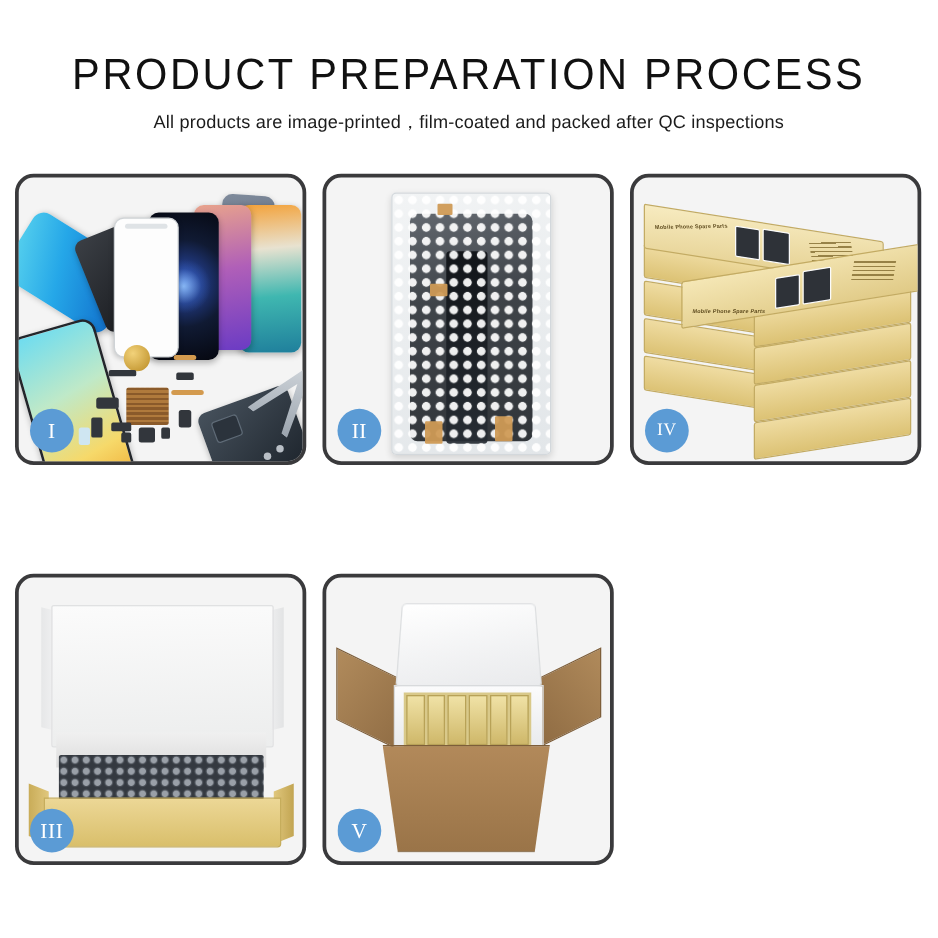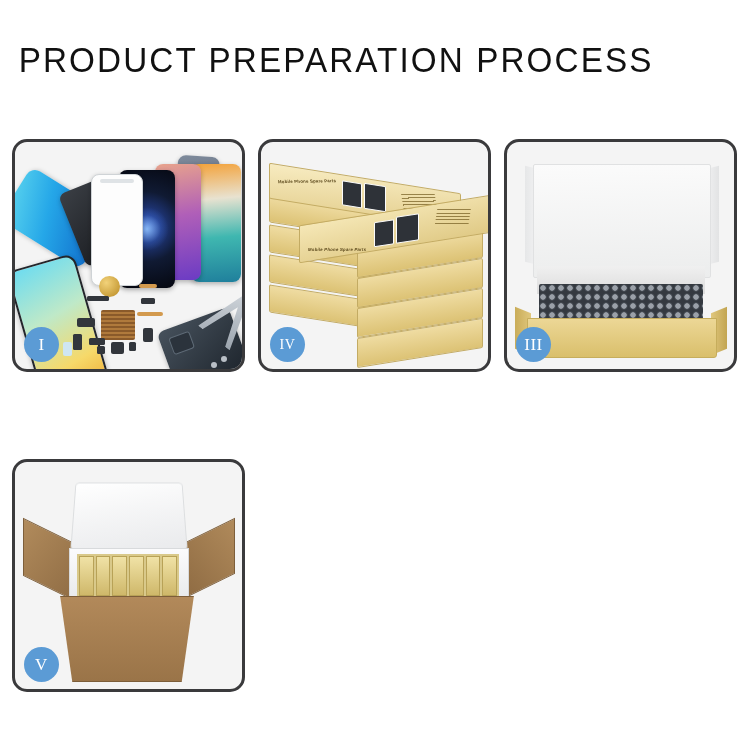--- a/index.html
+++ b/index.html
@@ -3,21 +3,21 @@
 <meta charset="utf-8">
 <style>
   html,body{margin:0;padding:0;}
   body{
     width:750px;height:750px;overflow:hidden;background:#ffffff;
     font-family:"Liberation Sans","DejaVu Sans",sans-serif;color:#1a1a1a;
   }
   .page{position:relative;width:750px;height:750px;}
 
   
-  .header{text-align:left;padding-top:41px;}
+  .header{text-align:center;padding-top:41px;}
   .title{
     font-size:35px;line-height:38px;font-weight:400;letter-spacing:2.2px;
     color:#111;transform:scaleX(.95);transform-origin:center;white-space:nowrap;
   }
   .subtitle{
     margin-top:11px;font-size:14.5px;line-height:17px;font-weight:400;
     letter-spacing:.15px;color:#1b1b1b;white-space:nowrap;
   }
 
   
@@ -153,20 +153,21 @@
     clip-path:polygon(0 24%,100% 0,100% 74%,0 100%);}
   .c-tape{position:absolute;background:#a98a62;opacity:.85;}
 </style>
 </head>
 <body>
 
 <div class="page">
 
   <div class="header">
     <div class="title">PRODUCT PREPARATION PROCESS</div>
+    <div class="subtitle">All products are image-printed，film-coated and packed after QC inspections</div>
   </div>
 
   <div class="grid">
 
     <div class="panel">
       <div class="scene">
         <div class="ph p-blue"></div>
         <div class="ph p-black"></div>
         <div class="ph p-grey"></div>
         <div class="ph p-teal"></div>
@@ -189,20 +190,34 @@
         <div class="chip" style="left:96px;top:200px;width:13px;height:12px;border-radius:2px;"></div>
         <div class="chip" style="left:82px;top:204px;width:8px;height:8px;"></div>
         <div class="chip" style="left:114px;top:200px;width:7px;height:9px;"></div>
         <div class="chip" style="left:48px;top:200px;width:9px;height:14px;border-radius:2px;background:#cfe6f2;"></div>
         <div class="chip" style="left:206px;top:214px;width:6px;height:6px;border-radius:50%;background:#b9bfc6;"></div>
         <div class="chip" style="left:196px;top:220px;width:6px;height:6px;border-radius:50%;background:#b9bfc6;"></div>
       </div>
       <div class="badge">I</div>
     </div>
 
+    <div class="panel">
+      <div class="scene">
+        <div class="pouch">
+          <div class="inner"></div>
+          <div class="strip"></div>
+          <div class="bubbles"></div>
+          <div class="tape" style="left:36px;top:8px;width:12px;height:9px;"></div>
+          <div class="tape" style="left:30px;top:72px;width:14px;height:10px;"></div>
+          <div class="tape" style="left:26px;top:182px;width:14px;height:18px;"></div>
+          <div class="tape" style="left:82px;top:178px;width:14px;height:20px;"></div>
+        </div>
+      </div>
+      <div class="badge">II</div>
+    </div>
 
     <div class="panel">
       <div class="scene">
         <div class="stack">
           <div class="sbox" style="left:0;top:44px;width:120px;height:26px;transform:skewY(9deg);"></div>
           <div class="sbox" style="left:0;top:74px;width:120px;height:26px;transform:skewY(9deg);"></div>
           <div class="sbox" style="left:0;top:104px;width:120px;height:26px;transform:skewY(9deg);"></div>
           <div class="sbox" style="left:0;top:134px;width:120px;height:26px;transform:skewY(9deg);"></div>
           <div class="sbox" style="left:88px;top:78px;width:124px;height:28px;transform:skewY(-9deg);"></div>
           <div class="sbox" style="left:88px;top:108px;width:124px;height:28px;transform:skewY(-9deg);"></div>

